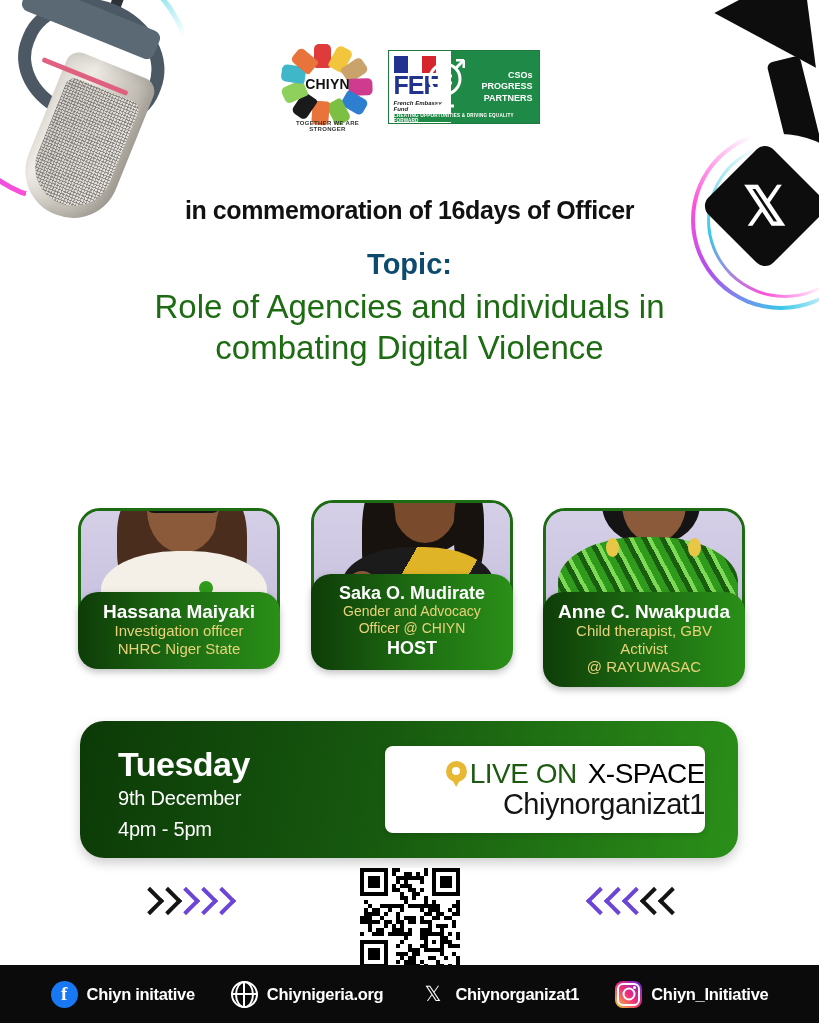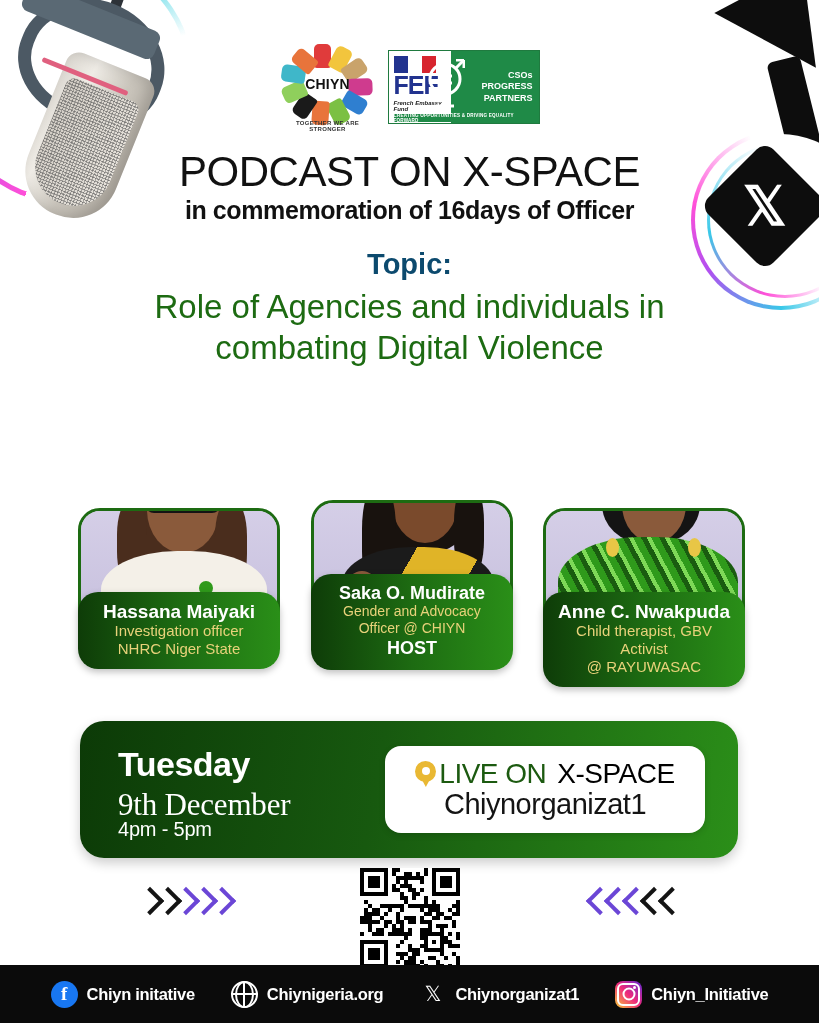--- a/index.html
+++ b/index.html
@@ -219,30 +219,30 @@
     border-radius:24px;
     background:linear-gradient(100deg,#0c3a07 0%, #17590f 45%, #2b8f19 100%);
     box-shadow:0 5px 12px rgba(0,0,0,.2);
   }
   .dp-day {
     position:absolute; left:38px; top:24px;
     color:#fff; font-size:34px; font-weight:bold; letter-spacing:-.5px;
   }
   .dp-date {
     position:absolute; left:38px; top:66px;
-    color:#fff; font-size:31px; letter-spacing:-.2px;font-family:Liberation Serif, serif;
+    color:#fff; font-size:20px; letter-spacing:-.2px;
   }
   .dp-time {
     position:absolute; left:38px; top:97px;
     color:#fff; font-size:20px; letter-spacing:-.2px;
   }
   .live-box {
     position:absolute; left:305px; top:25px; width:320px; height:87px;
-    background:#fff; border-radius:16px;
-    display:flex; flex-direction:column; align-items:center; justify-content:center;
+    background:#fff; border-radius:8px;
+    display:flex; flex-direction:column; align-items:flex-end; justify-content:center;
     box-shadow:0 2px 6px rgba(0,0,0,.15);
   }
   .live-row { display:flex; align-items:center; gap:3px; }
   .pin-icon { width:21px; height:26px; position:relative; }
   .pin-icon .pin-b {
     position:absolute; left:0; top:0; width:21px; height:21px;
     background:#e9b833; border-radius:50% 50% 50% 50%;
   }
   .pin-icon .pin-t {
     position:absolute; left:3.5px; top:13px; width:14px; height:13px;
@@ -385,21 +385,20 @@
         </svg>
         <div>CSOs</div>
         <div>PROGRESS</div>
         <div>PARTNERS</div>
       </div>
       <div class="fef-strip">CREATING OPPORTUNITIES &amp; DRIVING EQUALITY FORWARD</div>
     </div>
 
   </div>
 
-  <div class="title-main">PODCAST ON X-SPACE</div>
   <div class="title-sub">in commemoration of 16days of Officer</div>
   <div class="topic-label">Topic:</div>
   <div class="topic-text">
     <span class="ln1">Role of Agencies and individuals in</span>
     <span class="ln2">combating Digital Violence</span>
   </div>
 
 
   <div class="cards">
 

